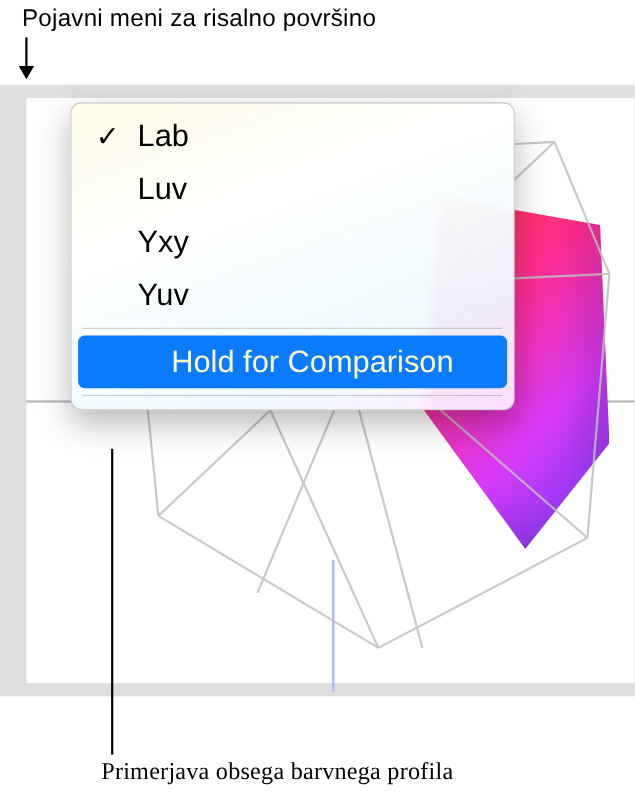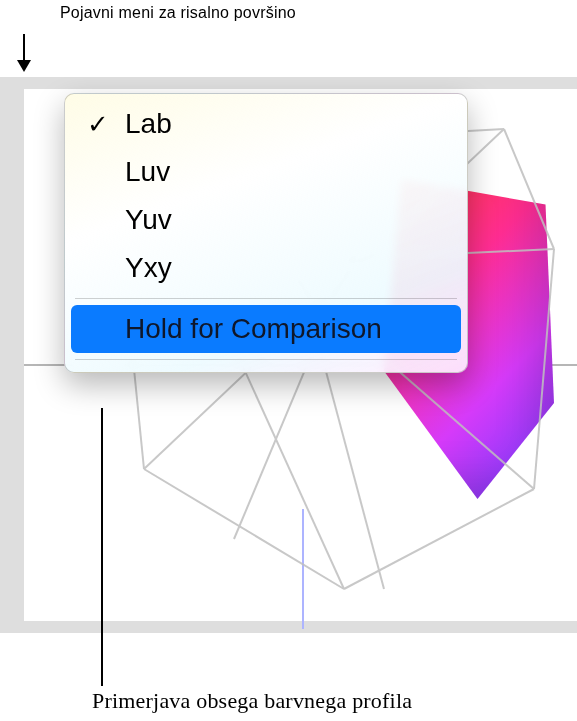--- a/index.html
+++ b/index.html
@@ -10,24 +10,23 @@
     font-family: -apple-system, "Helvetica Neue", Helvetica, Arial, sans-serif;
     background: #fff;
     overflow: hidden;
   }
 
   
   .annotation-top {
     position: absolute;
     left: 20px;
     top: 4px;
-    font-size: 16px;
+    font-size: 22px;
     color: #000;
     letter-spacing: 0.2px;
-    margin-left: 40px;
   }
   .annotation-bottom {
     position: absolute;
     left: 92px;
     top: 688px;
     font-size: 22px;
     color: #000;
     letter-spacing: 0.2px;
     font-family: Liberation Serif, serif;
   }
@@ -162,24 +161,25 @@
     white-space: nowrap;
   }
   .popup .item .check {
     position: absolute;
     left: 22px;
     top: 6px;
     font-size: 26px;
   }
   .popup .item.highlight {
     background: #0a7bff;
-    color: #0f172a;
+    color: #fef9c3;
     margin: 0 6px;
     border-radius: 6px;
     padding-left: 54px; 
+    text-align: center;
   }
   .popup .sep {
     height: 1px;
     margin: 6px 10px;
     background: rgba(0,0,0,0.18);
   }
 </style>
 </head>
 <body>
 
@@ -216,25 +216,25 @@
       <div class="item">
         <span class="check">✓</span>
         <span>Lab</span>
       </div>
 
       <div class="item">
         <span>Luv</span>
       </div>
 
       <div class="item">
+        <span>Yxy</span>
+      </div>
+
+      <div class="item">
         <span>Yuv</span>
-      </div>
-
-      <div class="item">
-        <span>Yxy</span>
       </div>
 
 
       <div class="sep"></div>
 
       <div class="item highlight">
         <span>Hold for Comparison</span>
       </div>
 
 

